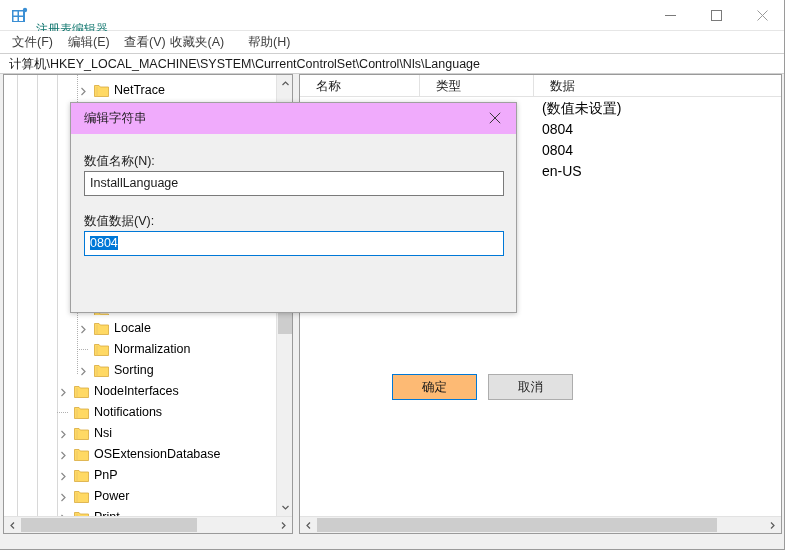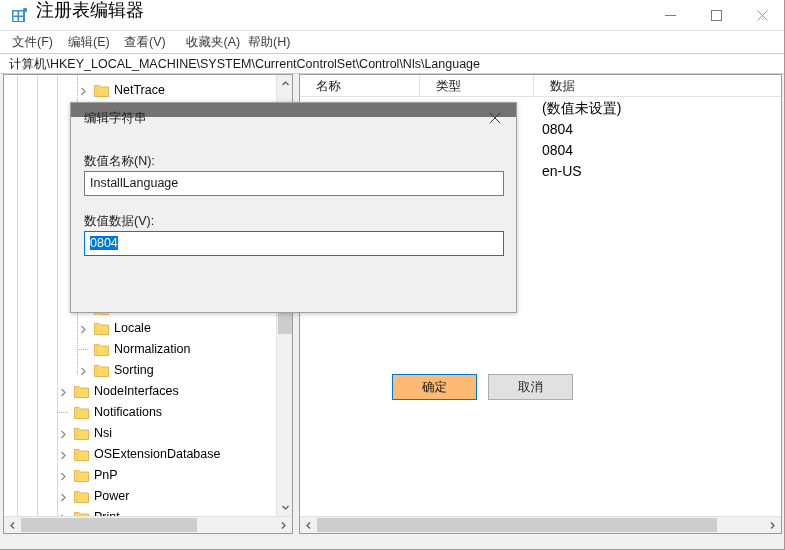--- a/index.html
+++ b/index.html
@@ -27,22 +27,22 @@
     position: absolute; left: 0; top: 0;
     width: 785px; height: 31px;
     background: #ffffff;
     border-bottom: 1px solid #e6e6e6;
   }
   #app-icon {
     position: absolute; left: 11px; top: 7px;
     width: 17px; height: 17px;
   }
   #title-text {
-    position: absolute; left: 36px; top: 2px;
-    font-size: 18px; color: #000000;
+    position: absolute; left: 36px; top: 21px;
+    font-size: 12px; color: #0f766e;
     line-height: 17px; white-space: nowrap;
   }
   .winbtn {
     position: absolute; top: 0; width: 46px; height: 30px;
     display: flex; align-items: center; justify-content: center;
     cursor: default;
   }
   .winbtn svg { display: block; }
   #btn-min  { right: 92px; }
   #btn-max  { right: 46px; }
@@ -207,22 +207,22 @@
   
   #dialog {
     position: absolute; left: 70px; top: 102px;
     width: 447px; height: 211px;
     background: #f0f0f0;
     border: 1px solid #a0a0a0;
     box-shadow: 0 1px 5px rgba(0,0,0,0.22);
   }
   #dlg-titlebar {
     position: absolute; left: 0; top: 0;
-    width: 445px; height: 14px;
-    background: #737373;
+    width: 445px; height: 31px;
+    background: #f0abfc;
   }
   #dlg-title {
     position: absolute; left: 13px; top: 7px;
     font-size: 12.5px; color: #1a1a1a; line-height: 17px;
     white-space: nowrap;
   }
   #dlg-close {
     position: absolute; right: 0; top: 0;
     width: 42px; height: 30px;
     display: flex; align-items: center; justify-content: center;
@@ -297,21 +297,21 @@
       <svg width="11" height="11" viewBox="0 0 11 11">
           <path d="M0.5 0.5 L10.5 10.5 M10.5 0.5 L0.5 10.5" stroke="#9a9a9a" stroke-width="1"></path>
         </svg>
     </div>
   </div>
 
   <div id="menubar">
     <span class="menu-item" style="left:10px">文件(F)</span>
     <span class="menu-item" style="left:66px">编辑(E)</span>
     <span class="menu-item" style="left:122px">查看(V)</span>
-    <span class="menu-item" style="left:184px">收藏夹(A)</span>
+    <span class="menu-item" style="left:168px">收藏夹(A)</span>
     <span class="menu-item" style="left:246px">帮助(H)</span>
   </div>
 
   <div id="addressbar">
     <span id="address-text">计算机\HKEY_LOCAL_MACHINE\SYSTEM\CurrentControlSet\Control\Nls\Language</span>
   </div>
 
   <div id="content">
 
     <div id="tree-pane">

